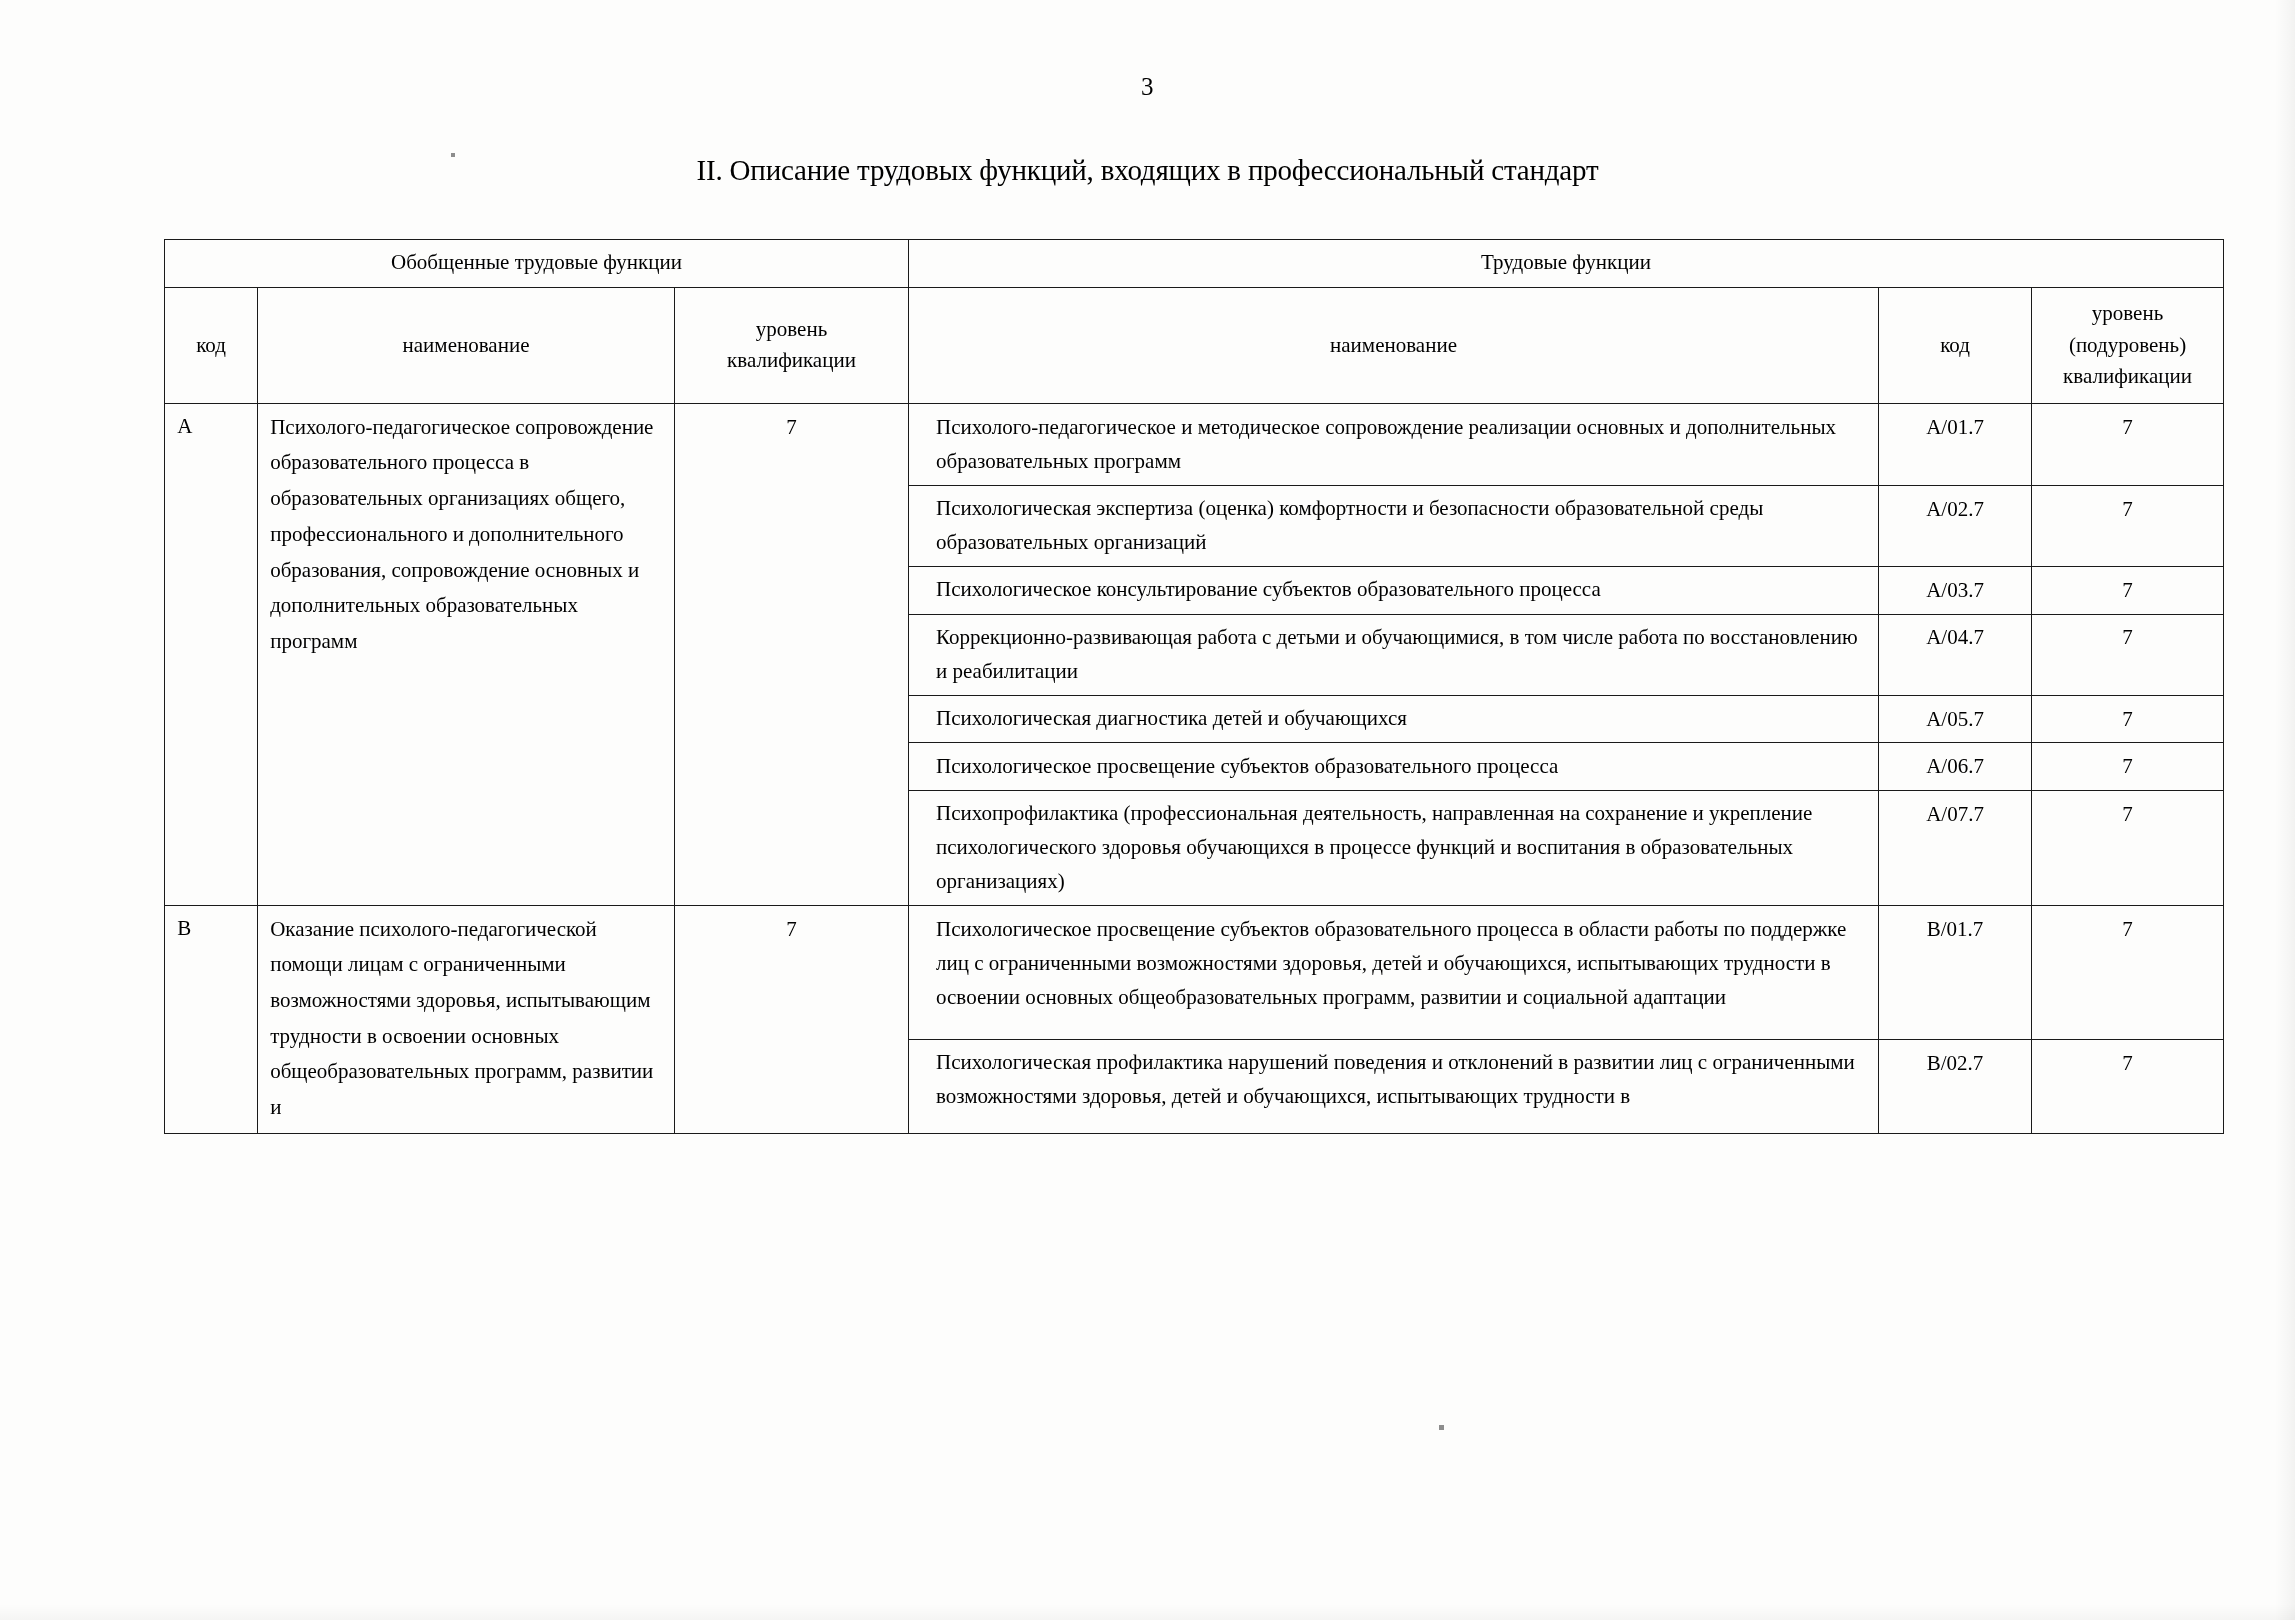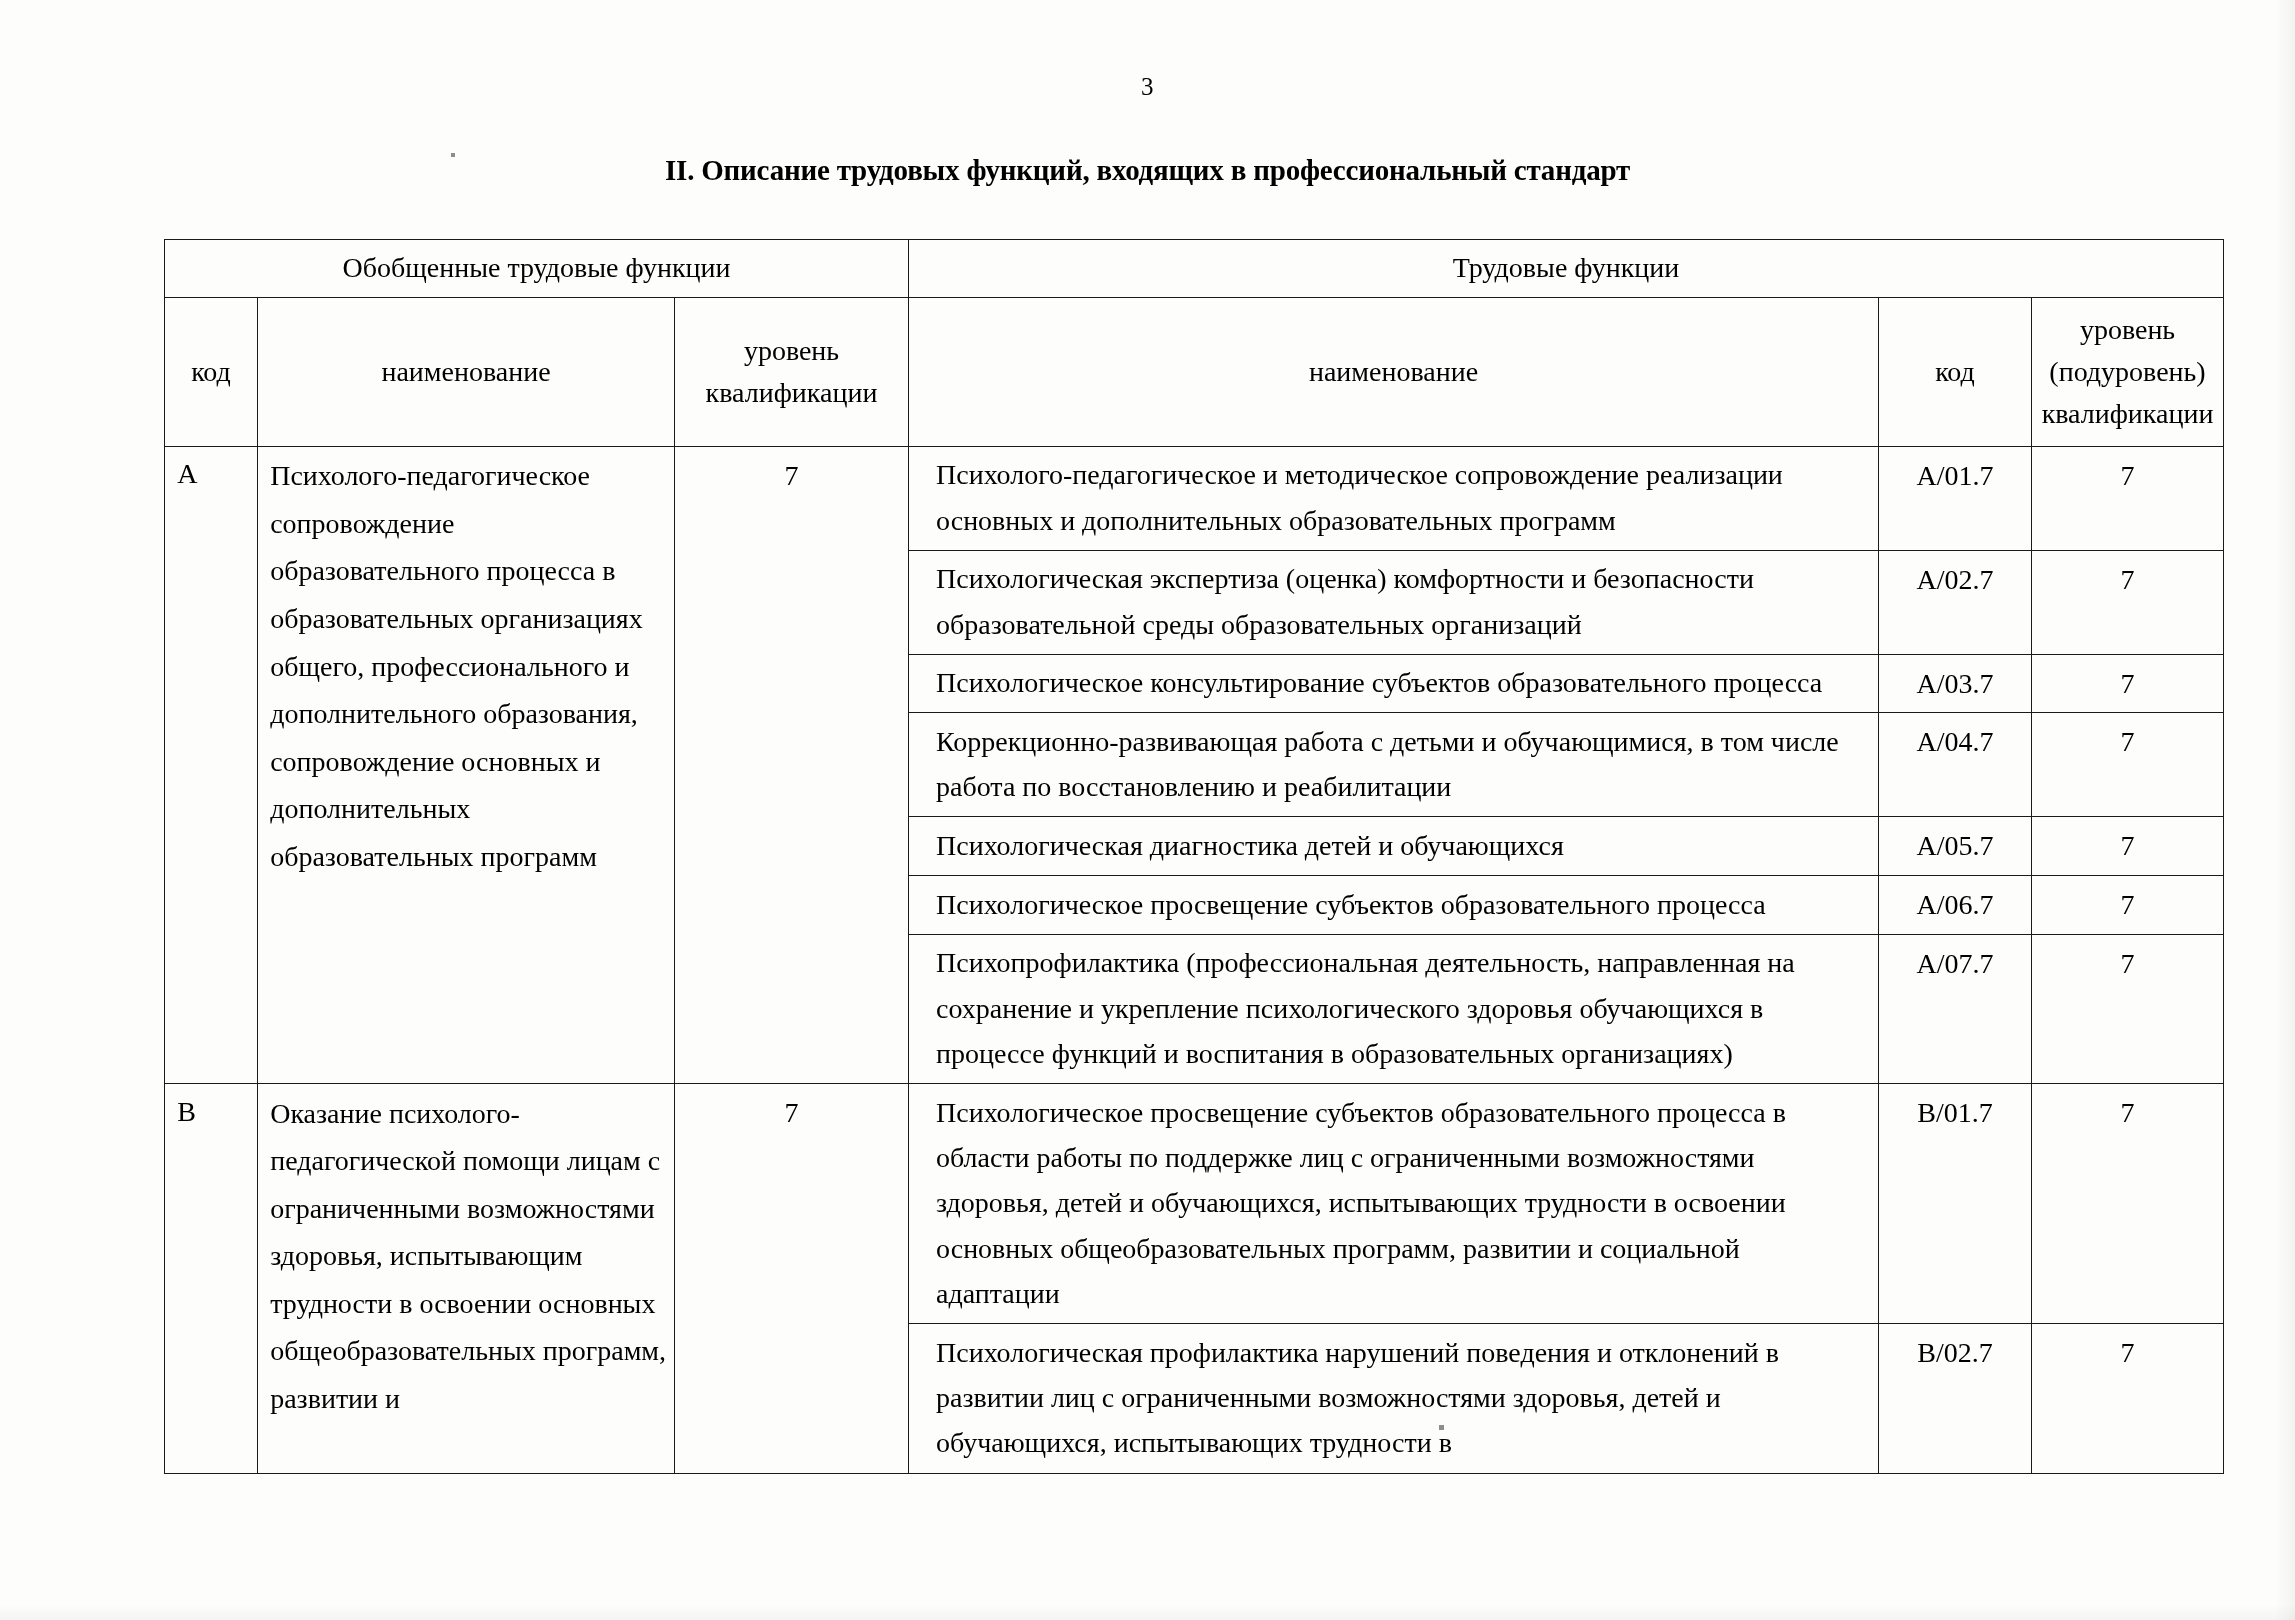--- a/index.html
+++ b/index.html
@@ -34,38 +34,38 @@
     letter-spacing: 0.4px;
   }
 
   
   .doc-title {
     position: absolute;
     top: 150px;
     left: 0;
     width: 2295px;
     text-align: center;
-    font-weight: bold;
+    font-weight: normal;
     font-size: 29px;
     line-height: 1.42;
     letter-spacing: -0.2px;
   }
   .doc-title .line2 {
     display: block;
   }
 
   
   .fnmap {
     position: absolute;
     left: 164px;
     top: 239px;
     width: 2060px;
     border-collapse: collapse;
     table-layout: fixed;
-    font-size: 28px;
+    font-size: 21px;
     line-height: 1.56;
   }
   .fnmap td, .fnmap th {
     border: 1.2px solid #1a1a1a;
     vertical-align: top;
     padding: 5.4px 9.2px 6.9px 9.2px;
     font-weight: normal;
     text-align: left;
   }
   .fnmap th.group {

